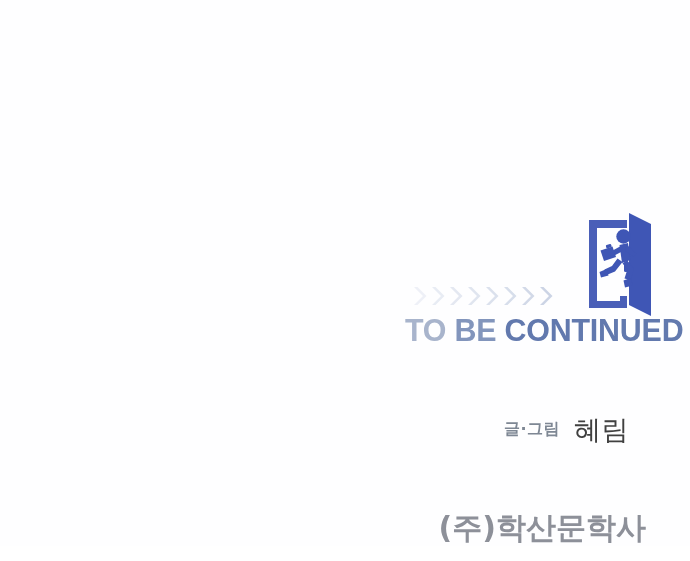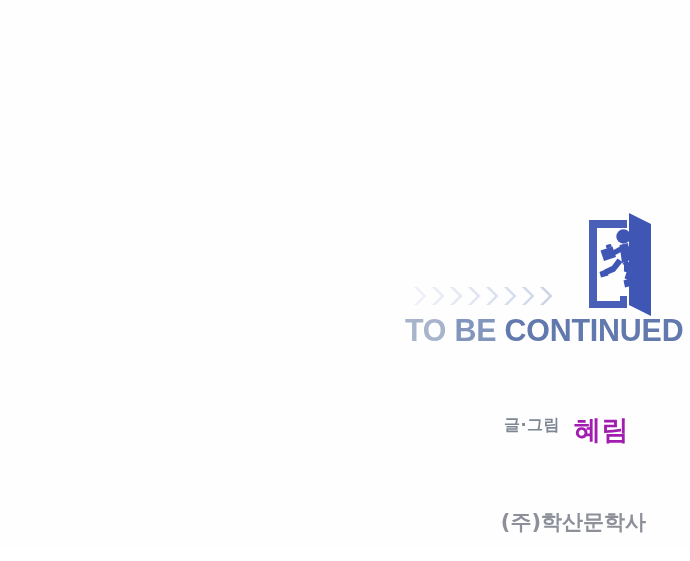--- a/index.html
+++ b/index.html
@@ -80,50 +80,50 @@
   .credits {
     position: absolute;
     left: 380px;
     top: 415px;
     width: 266px;
     text-align: right;
   }
   .credit-row {
     display: flex;
     justify-content: flex-end;
-    align-items: flex-start;
+    align-items: center;
     margin-bottom: 5px;
   }
   .credit-label {
     font-family: "DejaVu Sans", "Liberation Sans", sans-serif;
     font-size: 16px;
     font-weight: 700;
     color: #7e8794;
     letter-spacing: 0.5px;
     margin-right: 14px;
   }
   .credit-name {
     font-family: "DejaVu Sans", "Liberation Sans", sans-serif;
     font-size: 27px;
-    font-weight: 700;
-    color: #a21caf;
+    font-weight: 400;
+    color: #404040;
     letter-spacing: 0.5px;
     line-height: 1.08;
     min-width: 72px;
     text-align: left;
   }
 
   .publisher {
     position: absolute;
     left: 380px;
     top: 508px;
     width: 266px;
     text-align: right;
     font-family: "DejaVu Sans", "Liberation Sans", sans-serif;
-    font-size: 21px;
+    font-size: 30px;
     font-weight: 700;
     color: #8d9099;
     letter-spacing: 0px;
   }
 </style>
 </head>
 <body>
 
 <div id="page">
 

